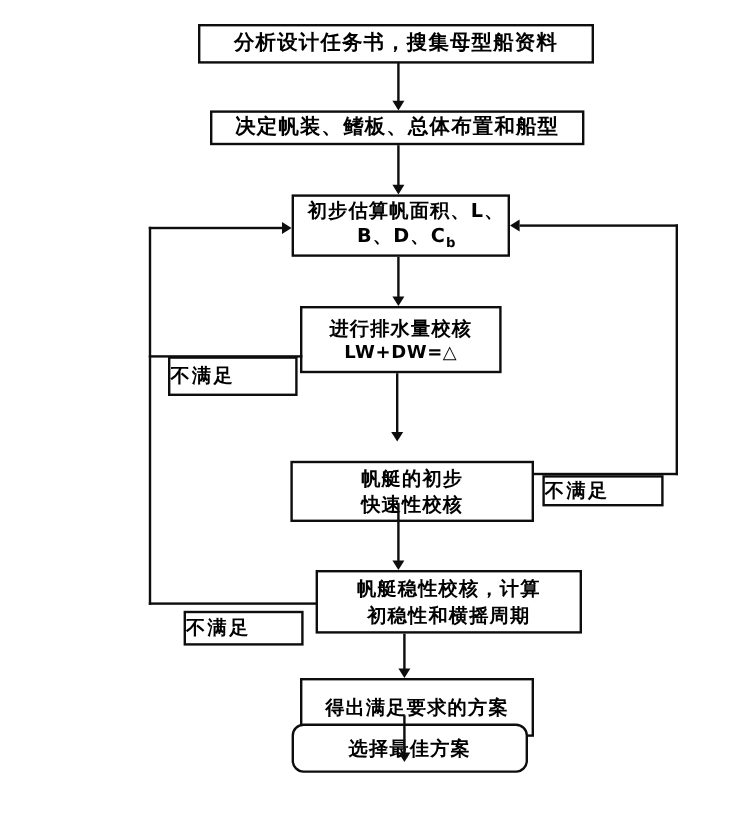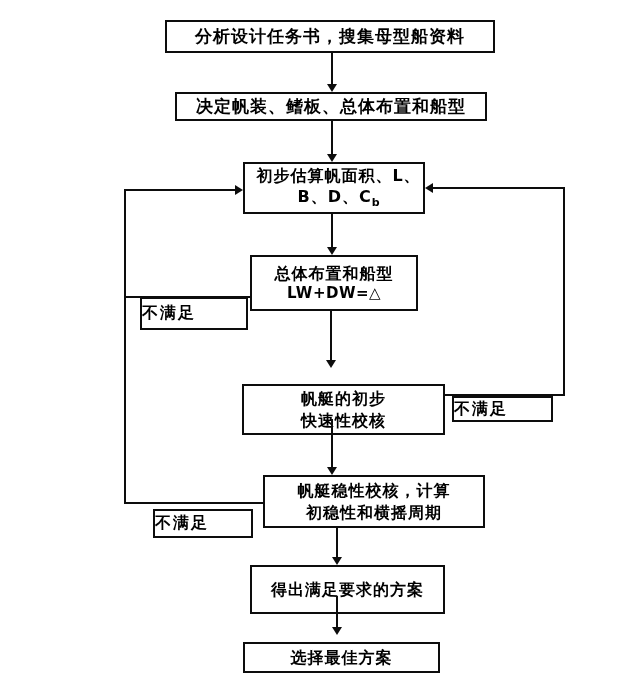--- a/index.html
+++ b/index.html
@@ -74,39 +74,39 @@
   <div class="node big" style="left:175px; top:92px; width:312px; height:29px;">
     <span>决定帆装、鳍板、总体布置和船型</span>
   </div>
 
   <div class="node align-left" style="left:243px; top:162px; width:182px; height:52px;">
     <span>初步估算帆面积、L、</span>
     <span><span>B、D、C</span><sub>b</sub></span>
   </div>
 
   <div class="node" style="left:250px; top:255px; width:168px; height:56px;">
-    <span>总体布置和船型</span>
+    <span>进行排水量校核</span>
     <span style="font-size:15px; letter-spacing:0.5px;">LW+DW=△</span>
   </div>
 
   <div class="node" style="left:242px; top:368px; width:203px; height:51px;margin-top:16px;">
     <span>帆艇的初步</span>
     <span>快速性校核</span>
   </div>
 
   <div class="node" style="left:263px; top:475px; width:222px; height:53px;">
     <span>帆艇稳性校核，计算</span>
     <span>初稳性和横摇周期</span>
   </div>
 
   <div class="node" style="left:250px; top:565px; width:195px; height:49px;">
     <span>得出满足要求的方案</span>
   </div>
 
-  <div class="node" style="left:243px; top:642px; width:197px; height:31px;">
+  <div class="node" style="left:243px; top:603px; width:197px; height:41px;border-radius:10px;">
     <span>选择最佳方案</span>
   </div>
 
   <div class="label-box" style="left:140px; top:297px; width:108px; height:33px;">
     <span>不满足</span>
   </div>
   <div class="label-box" style="left:452px; top:396px; width:101px; height:26px;">
     <span>不满足</span>
   </div>
   <div class="label-box" style="left:153px; top:509px; width:100px; height:29px;">

